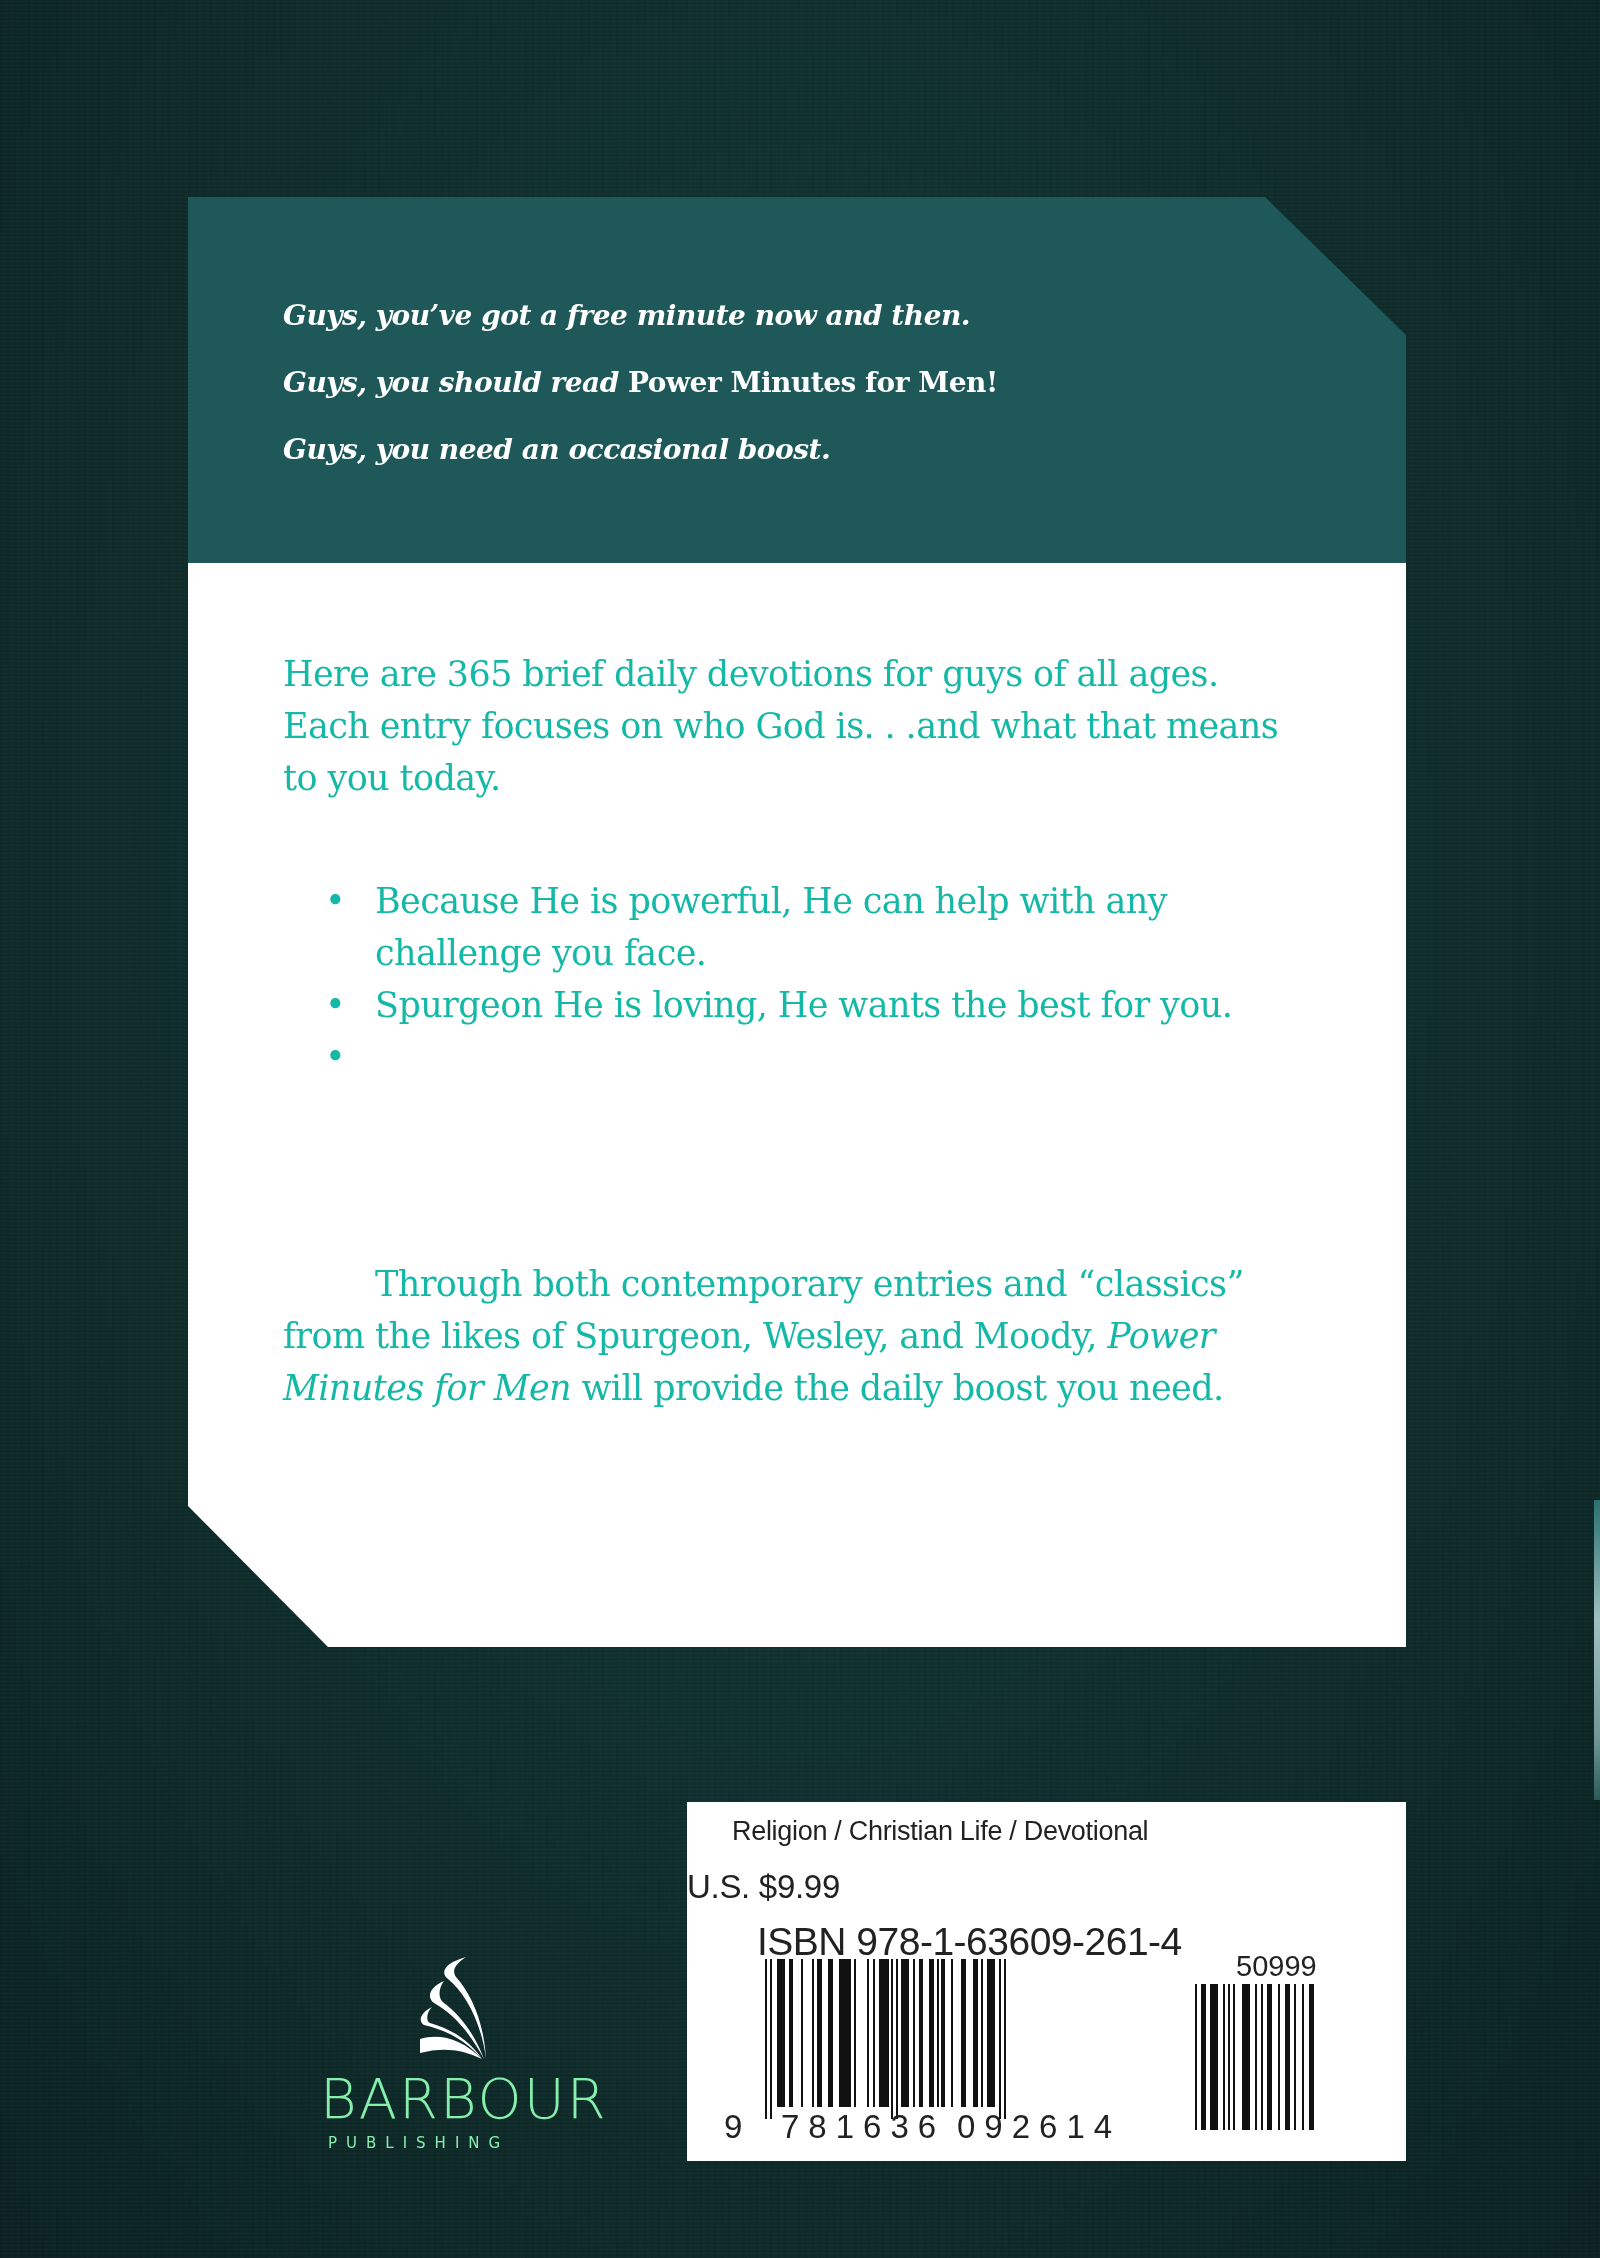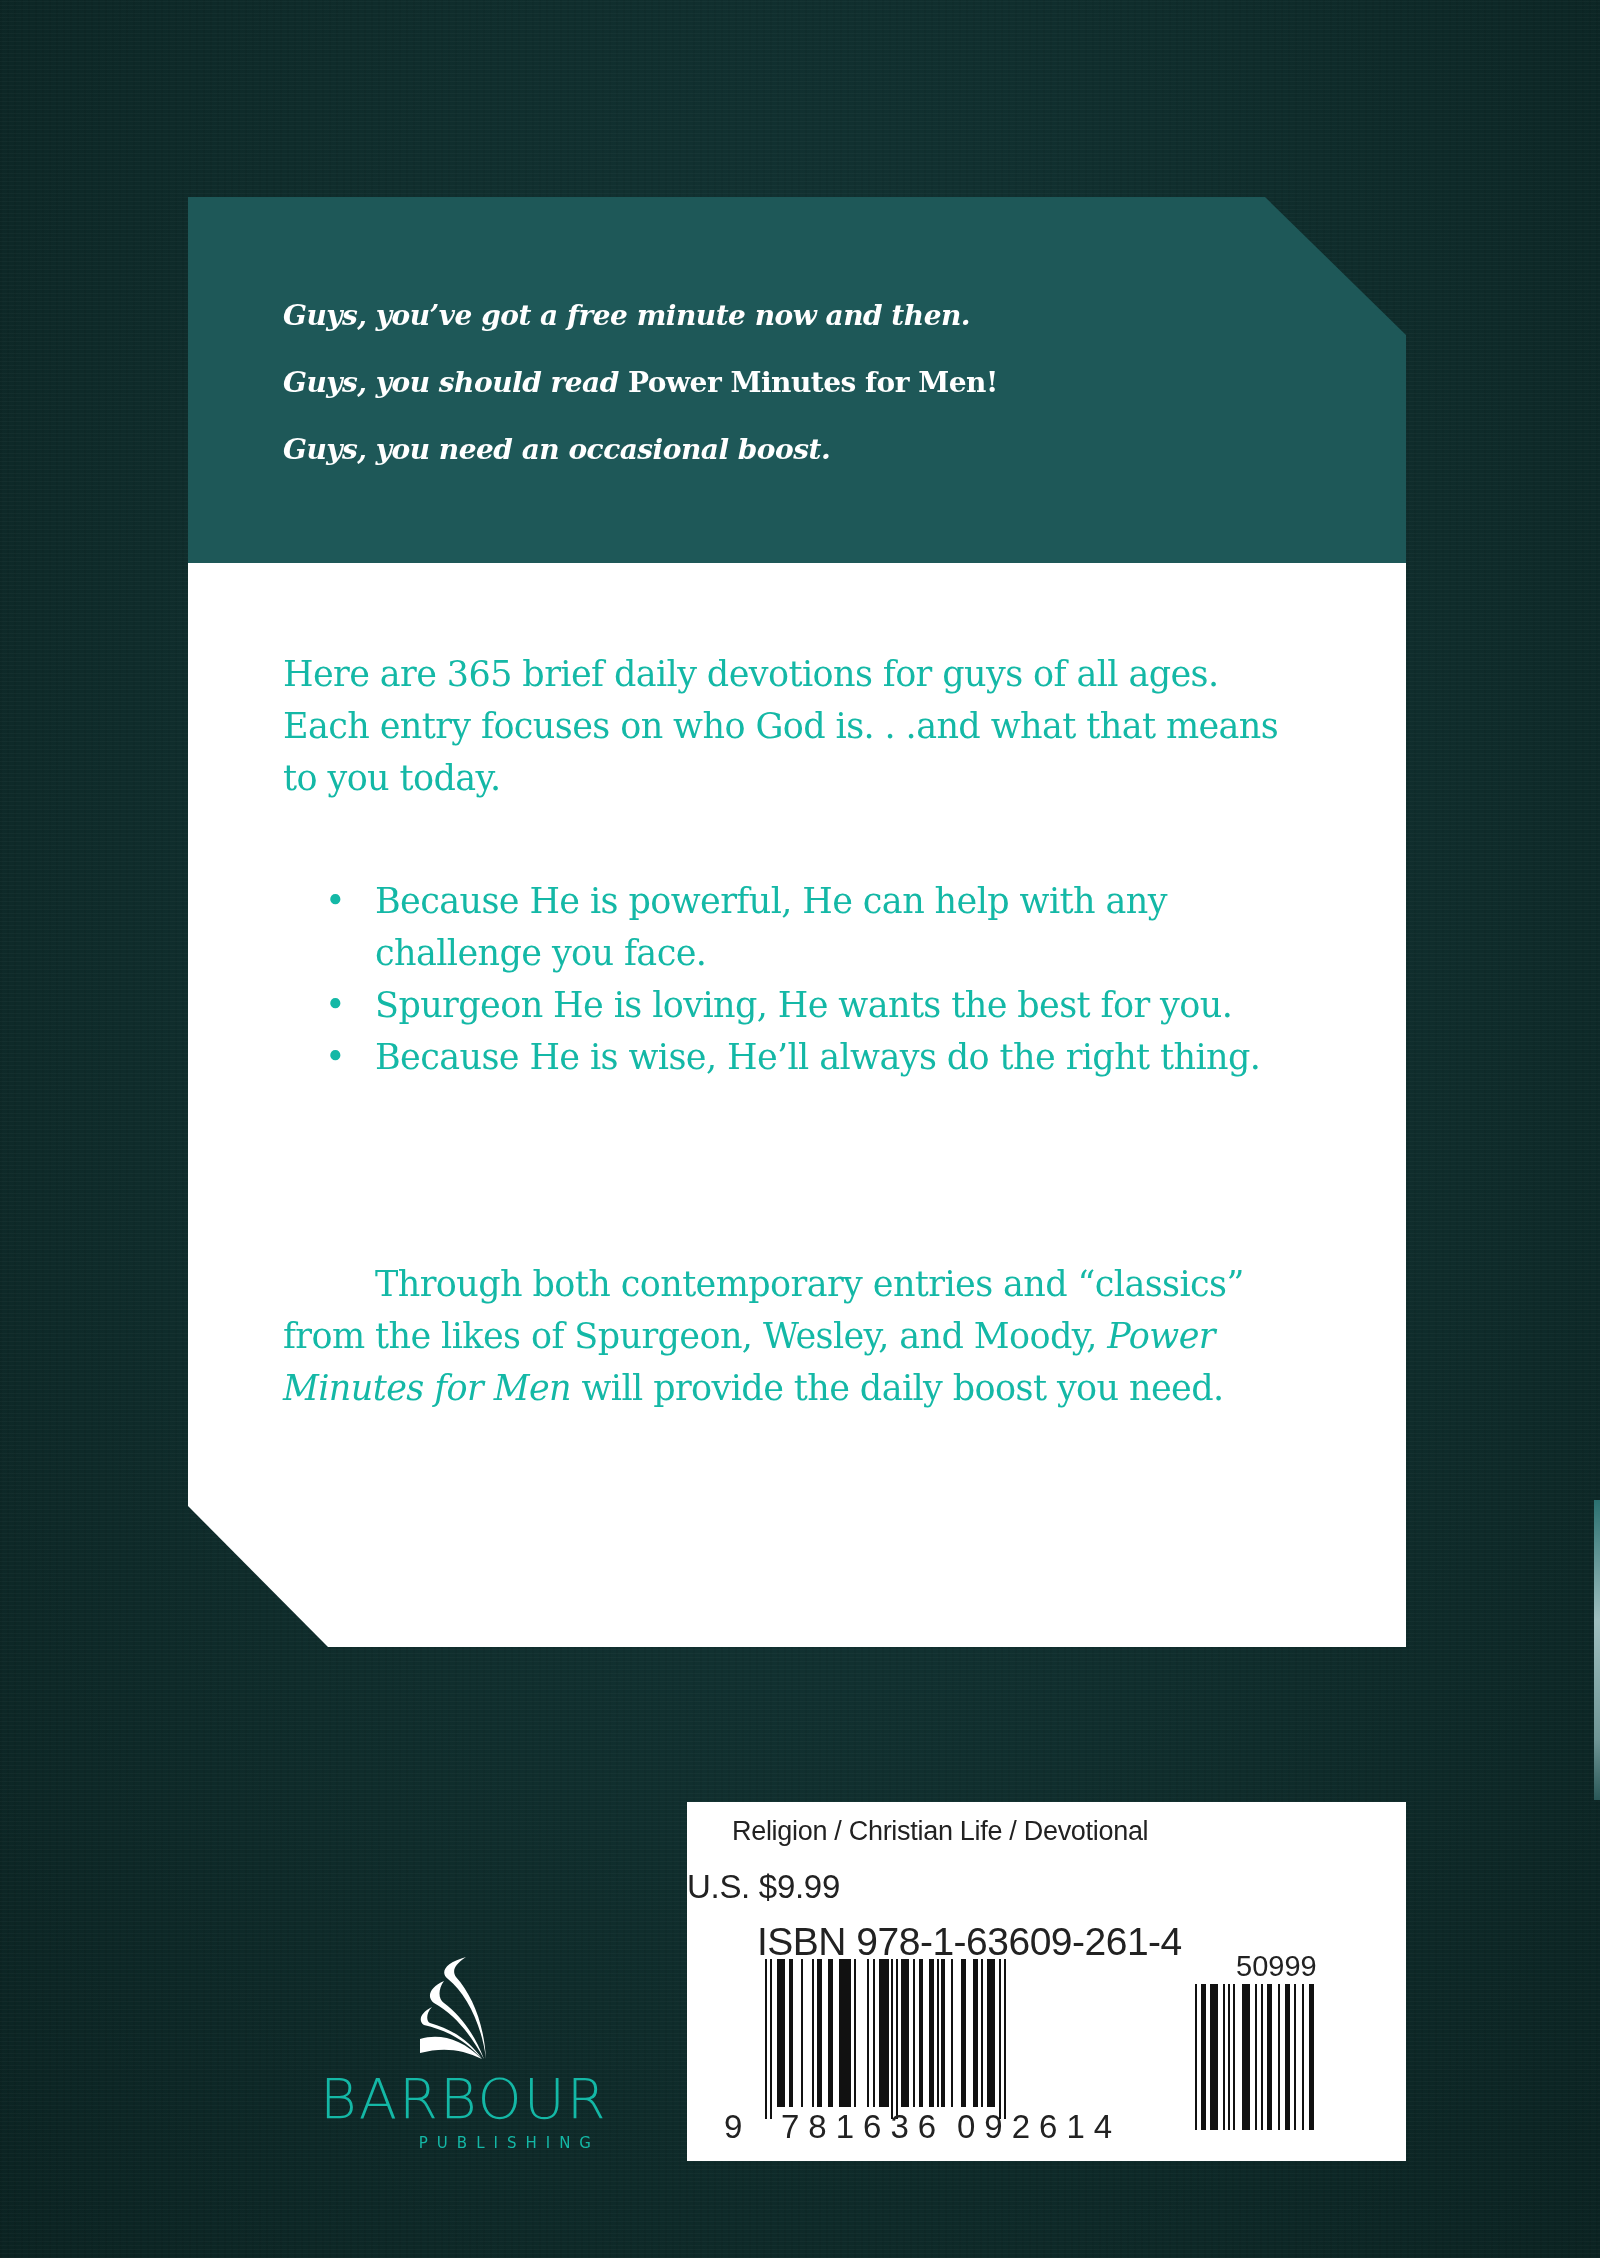--- a/index.html
+++ b/index.html
@@ -39,21 +39,21 @@
     line-height: 52px; letter-spacing: -0.6px;
   }
   .intro { top: 648px; }
   .bullets { top: 875px; list-style: none; margin: 0; padding: 0; }
   .bullets li { position: relative; padding-left: 92px; }
   .bullets li .dot { position: absolute; left: 42px; top: 0; }
   .closing { top: 1258px; }
   .closing .indent { display: inline-block; width: 92px; }
   .logo {
     position: absolute; left: 320px; top: 1955px; width: 280px; height: 210px;
-    color: #14b8a6; text-align: right;
+    color: #86efac; text-align: left;
   }
   .logo svg { display: block; margin: 0 auto; }
   .logo .brand {
     font-family: "DejaVu Sans", sans-serif; font-weight: 200; font-size: 56px;
     letter-spacing: 2px; line-height: 56px; margin-top: 6px;
   }
   .logo .sub {
     font-family: "DejaVu Sans", sans-serif; font-size: 15px; letter-spacing: 9px;
     line-height: 20px; margin-top: 6px; padding-left: 8px;
   }
@@ -85,21 +85,21 @@
   <span class="line">Guys, you need an occasional boost.</span>
 </div>
 
 <div class="panel-white"></div>
 
 <div class="body-text intro">Here are 365 brief daily devotions for guys of all ages. Each entry focuses on who God is. . .and what that means to you today.</div>
 
 <ul class="body-text bullets">
   <li><span class="dot">•</span><span>Because He is powerful, He can help with any challenge you face.</span></li>
   <li><span class="dot">•</span><span>Spurgeon He is loving, He wants the best for you.</span></li>
-  <li><span class="dot">•</span><span>Because He is wise, He’ll always do the right thing.</span></li>
+  <li><span class="dot">•</span></li>
 </ul>
 
 <div class="body-text closing"><span class="indent"></span><span>Through both contemporary entries and “classics” from the likes of Spurgeon, Wesley, and Moody, </span><em>Power Minutes for Men</em><span> will provide the daily boost you need.</span></div>
 
 <div class="logo">
   <svg width="120" height="110" viewBox="0 0 120 110">
     <path d="M66 2 C44 8 40 18 48 24 C66 38 82 70 86 104 C84 68 72 40 56 22 C52 16 54 10 66 2 Z" fill="#fff"></path>
     <path d="M44 26 C30 32 26 42 34 48 C56 60 72 82 84 104 C74 78 60 60 44 48 C38 44 38 34 44 26 Z" fill="#fff"></path>
     <path d="M32 52 C20 58 18 66 24 70 C50 76 68 88 82 104 C70 86 52 74 30 68 C26 66 26 58 32 52 Z" fill="#fff"></path>
     <path d="M20 84 C40 78 62 84 82 104 C62 94 42 92 20 98 Z" fill="#fff"></path>

